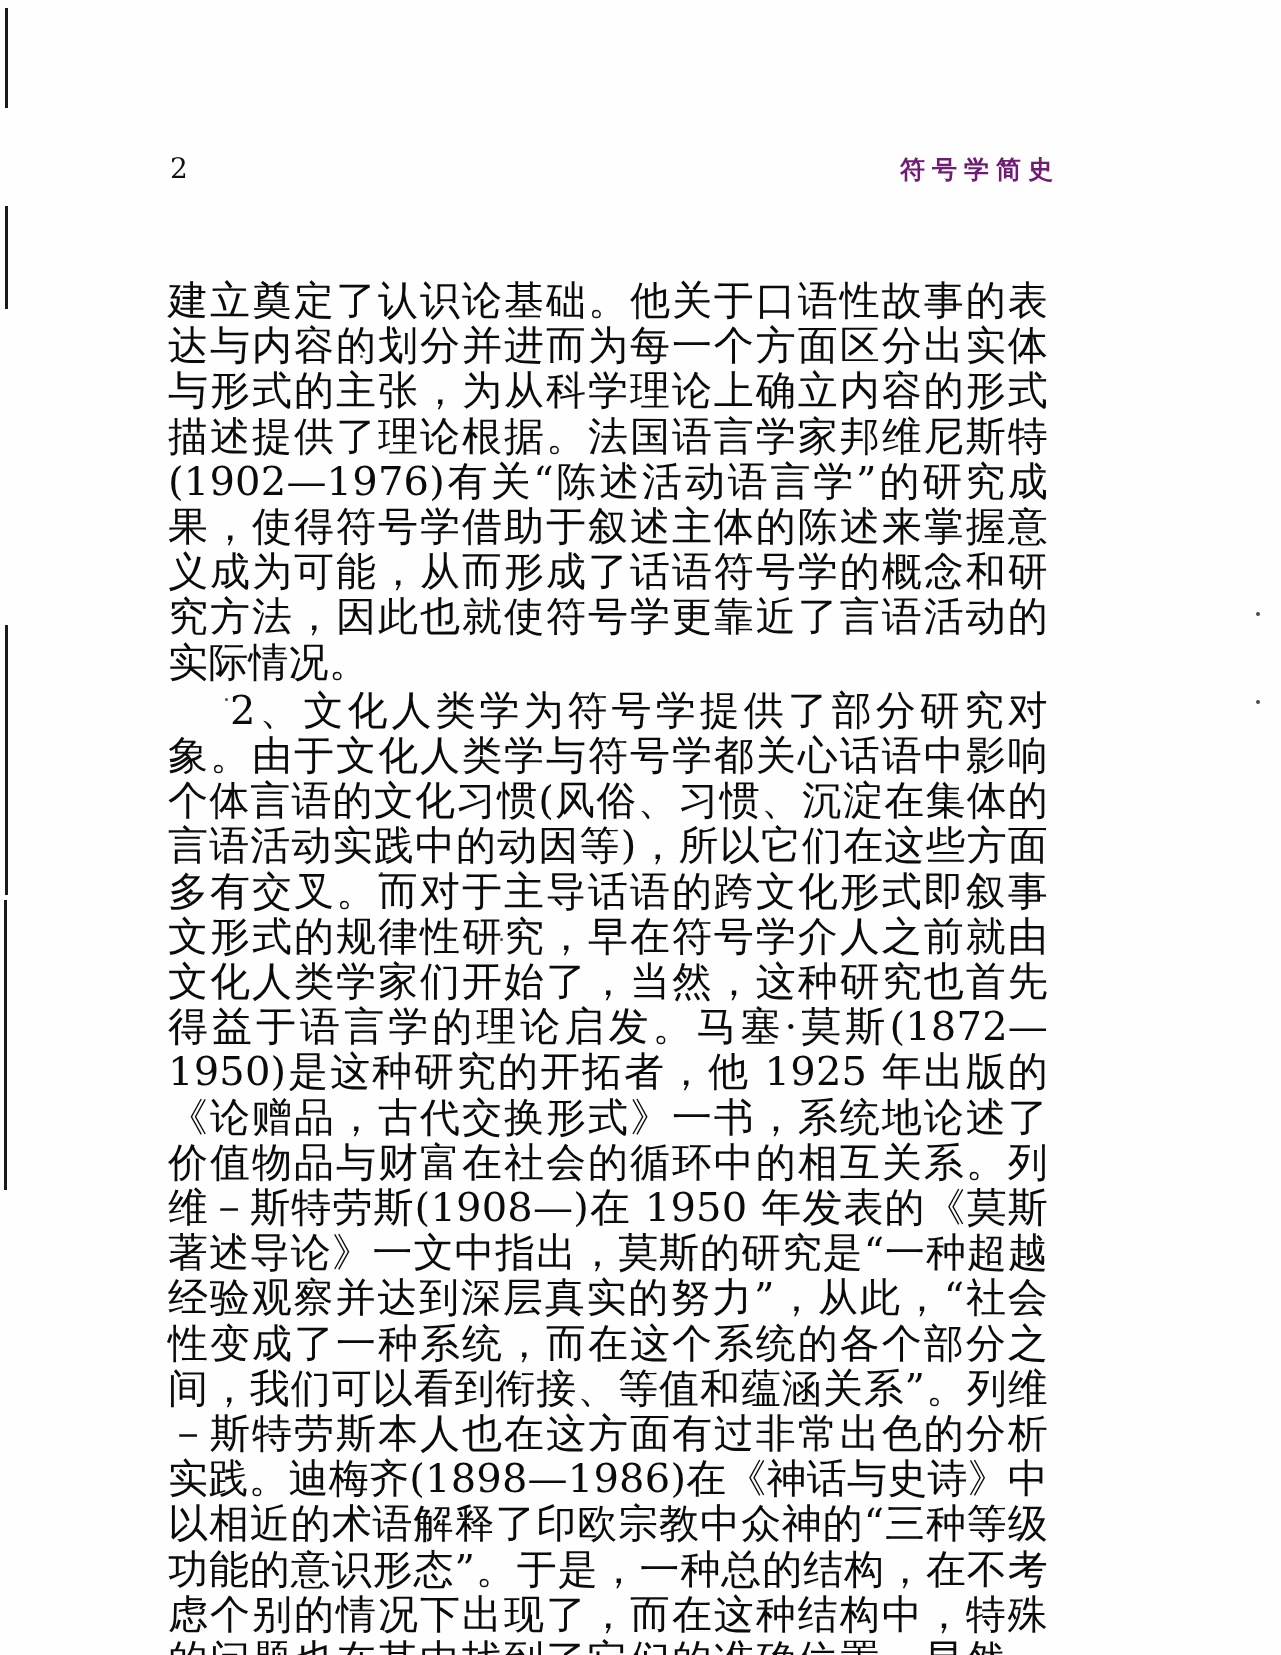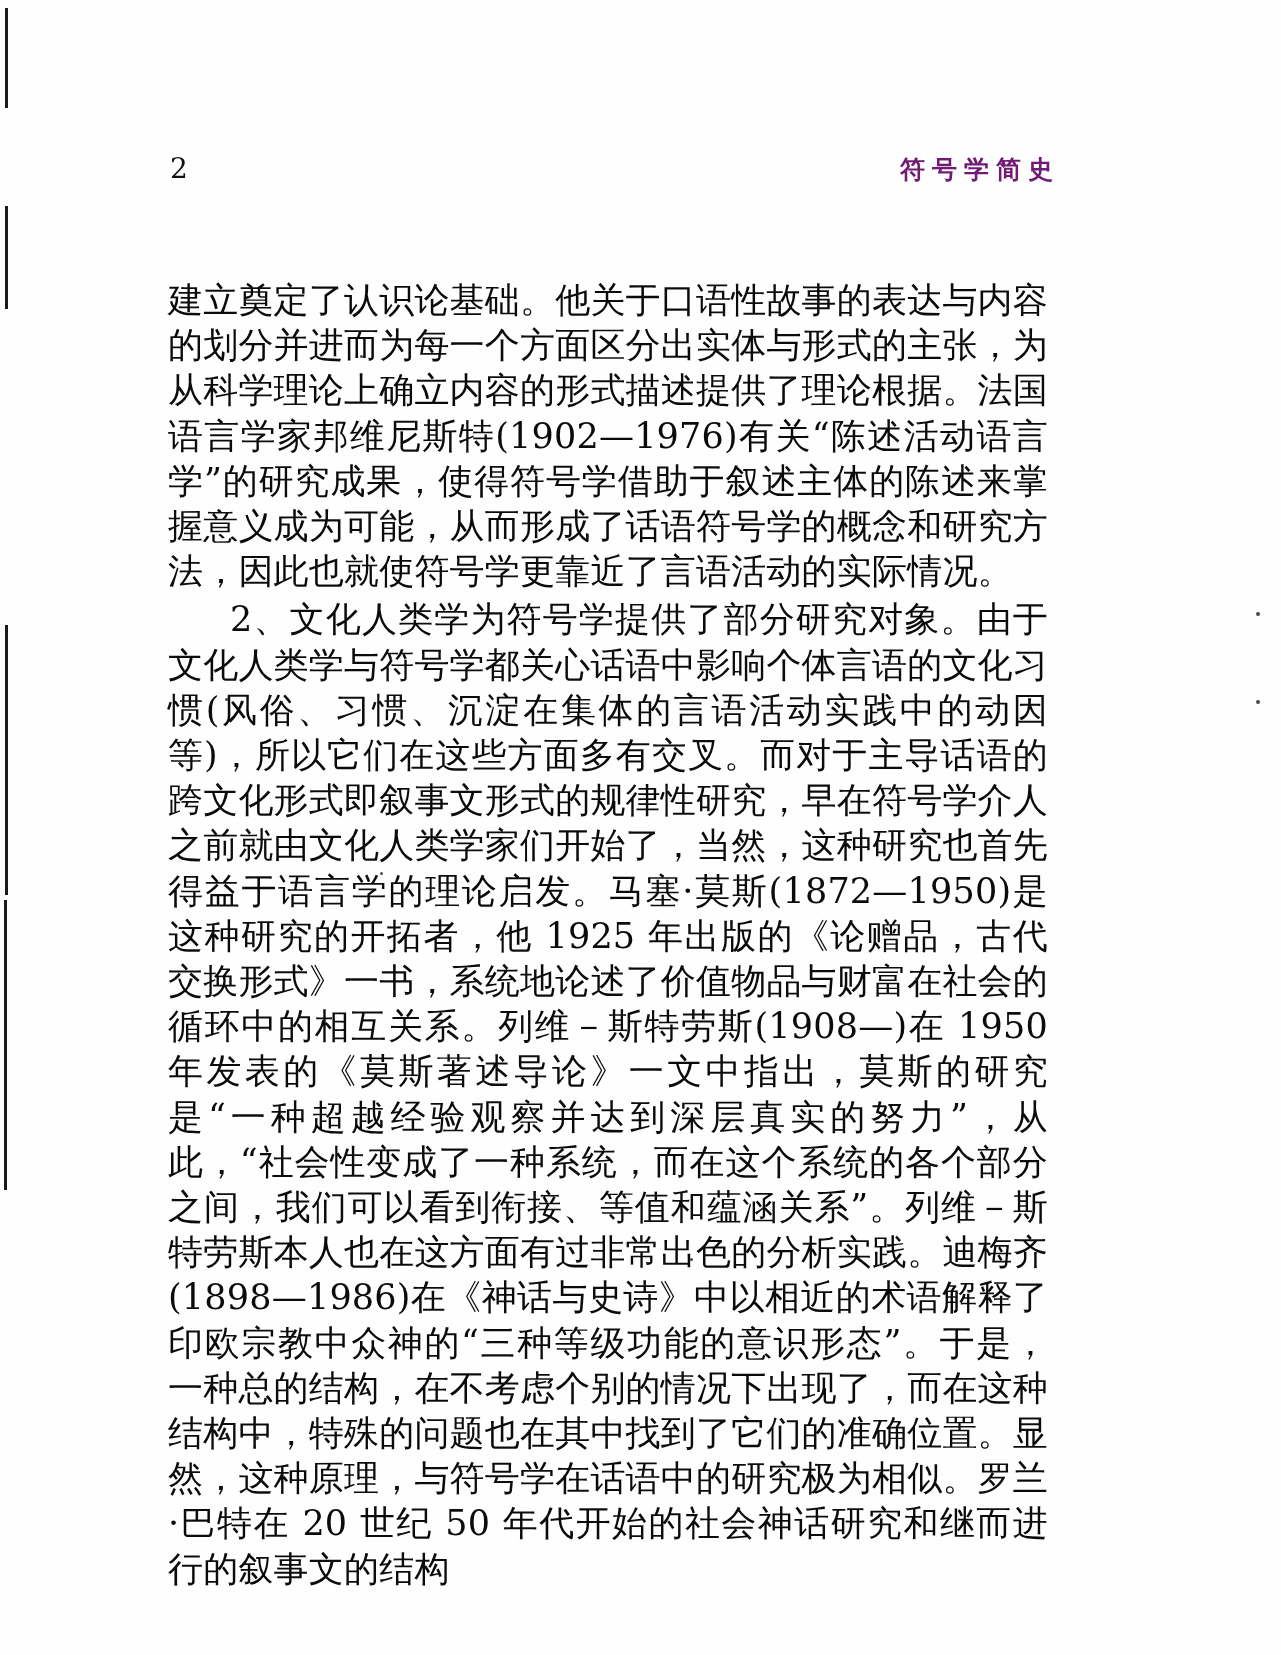--- a/index.html
+++ b/index.html
@@ -58,21 +58,21 @@
   
   .text-block {
     position: absolute;
     left: 168px;
     top: 278px;
     width: 880px;
   }
 
   .para {
     margin: 0;
-    font-size: 35px;
+    font-size: 40px;
     line-height: 45.2px;
     letter-spacing: 0.2px;
     text-align: justify;
     text-justify: inter-ideograph;
     color: #0b0b0b;
     font-family: "DejaVu Serif", "Liberation Serif", serif;
     text-rendering: optimizeLegibility;
   }
   .para.indent {
     text-indent: 62px;

